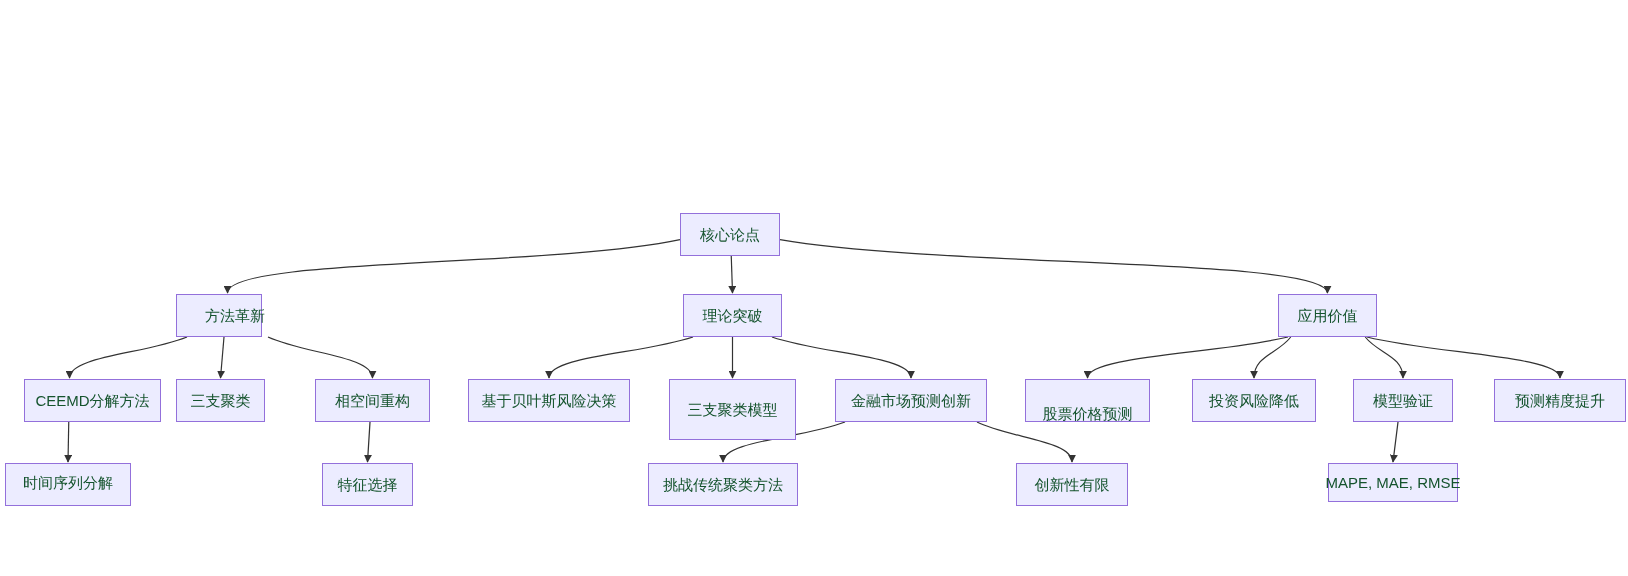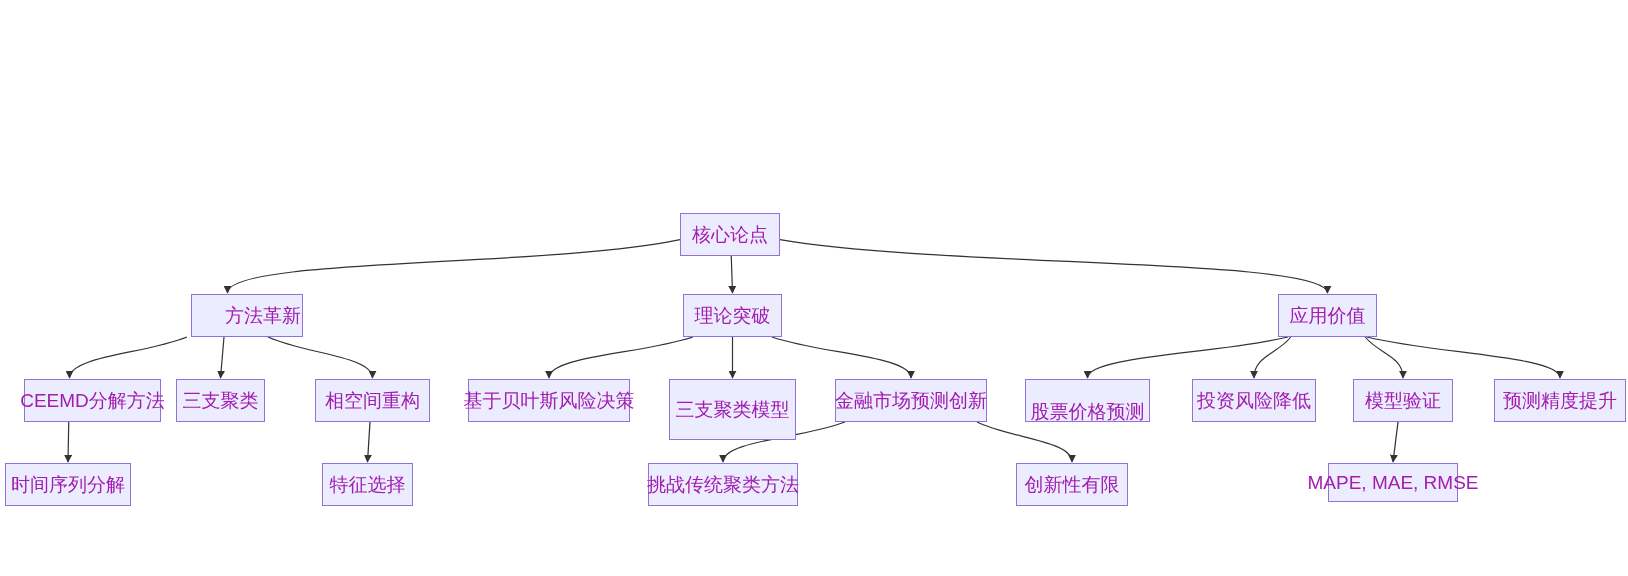--- a/index.html
+++ b/index.html
@@ -27,22 +27,22 @@
   .edge-layer path.edge {
     fill: none;
     stroke: #333333;
     stroke-width: 1.2px;
   }
   .node {
     position: absolute;
     box-sizing: border-box;
     background: #ECECFF;
     border: 1px solid #9370DB;
-    color: #a21caf;
-    font-size: 19px;
+    color: #14532d;
+    font-size: 15px;
     display: flex;
     align-items: center;
     justify-content: center;
     text-align: center;
     white-space: nowrap;
     line-height: 1;
   }
 </style>
 </head>
 <body>
@@ -72,21 +72,21 @@
         <path class="edge" d="M370,422 L367.5,462" marker-end="url(#arrowhead)"></path>
         <path class="edge" d="M845,422 C802.3,438.4 723,440.45 723,462" marker-end="url(#arrowhead)"></path>
         <path class="edge" d="M977,422 C1010.25,438.4 1072,440.45 1072,462" marker-end="url(#arrowhead)"></path>
         <path class="edge" d="M1398,422 L1393,462" marker-end="url(#arrowhead)"></path>
       </g>
   </svg>
   <div id="node-layer">
       <div class="node" style="left: 680px; top: 213px; width: 100px; height: 43px;">
         <span>核心论点</span>
       </div>
-      <div class="node" style="left: 191px; top: 294px; width: 112px; height: 43px; padding-left: 32px;">
+      <div class="node" style="left: 176px; top: 294px; width: 86px; height: 43px; padding-left: 32px;">
         <span>方法革新</span>
       </div>
       <div class="node" style="left: 683px; top: 294px; width: 99px; height: 43px;">
         <span>理论突破</span>
       </div>
       <div class="node" style="left: 1278px; top: 294px; width: 99px; height: 43px;">
         <span>应用价值</span>
       </div>
       <div class="node" style="left: 1px; top: 379px; width: 137px; height: 43px; margin-left: 23px;">
         <span>CEEMD分解方法</span>
@@ -111,21 +111,21 @@
       </div>
       <div class="node" style="left: 1192px; top: 379px; width: 124px; height: 43px;">
         <span>投资风险降低</span>
       </div>
       <div class="node" style="left: 1353px; top: 379px; width: 100px; height: 43px;">
         <span>模型验证</span>
       </div>
       <div class="node" style="left: 1494px; top: 379px; width: 132px; height: 43px;">
         <span>预测精度提升</span>
       </div>
-      <div class="node" style="left: 5px; top: 463px; width: 126px; height: 43px;">
+      <div class="node" style="left: 5px; top: 463px; width: 126px; height: 43px; font-family: Liberation Mono, monospace;">
         <span>时间序列分解</span>
       </div>
       <div class="node" style="left: 322px; top: 463px; width: 91px; height: 43px;">
         <span>特征选择</span>
       </div>
       <div class="node" style="left: 648px; top: 463px; width: 150px; height: 43px;">
         <span>挑战传统聚类方法</span>
       </div>
       <div class="node" style="left: 1016px; top: 463px; width: 112px; height: 43px;">
         <span>创新性有限</span>

